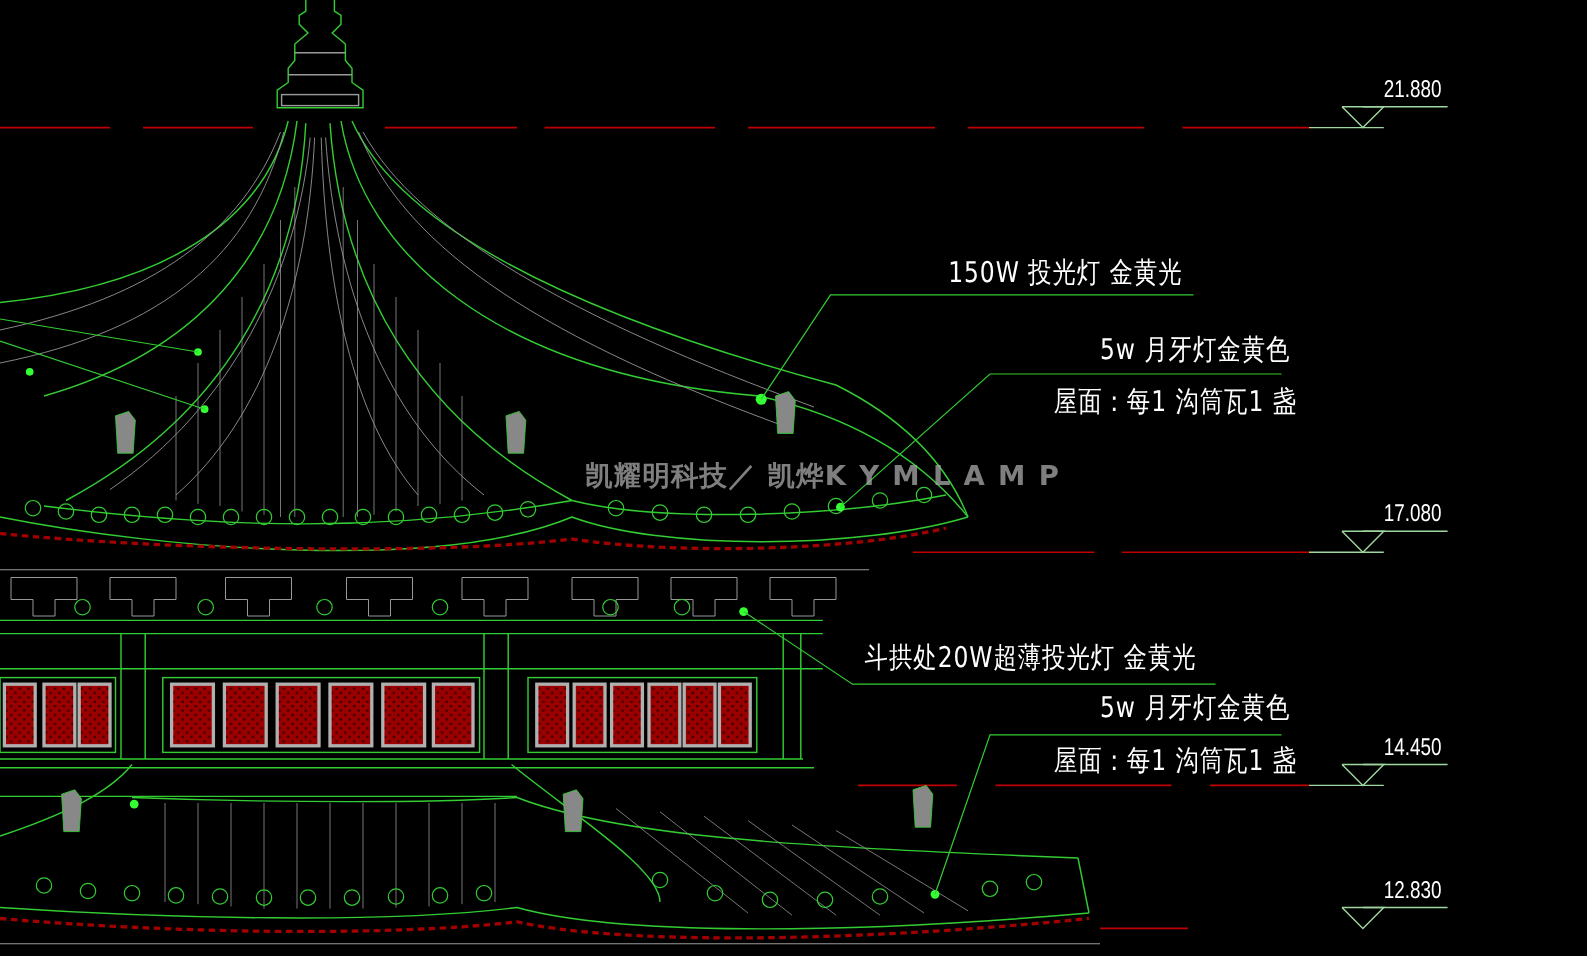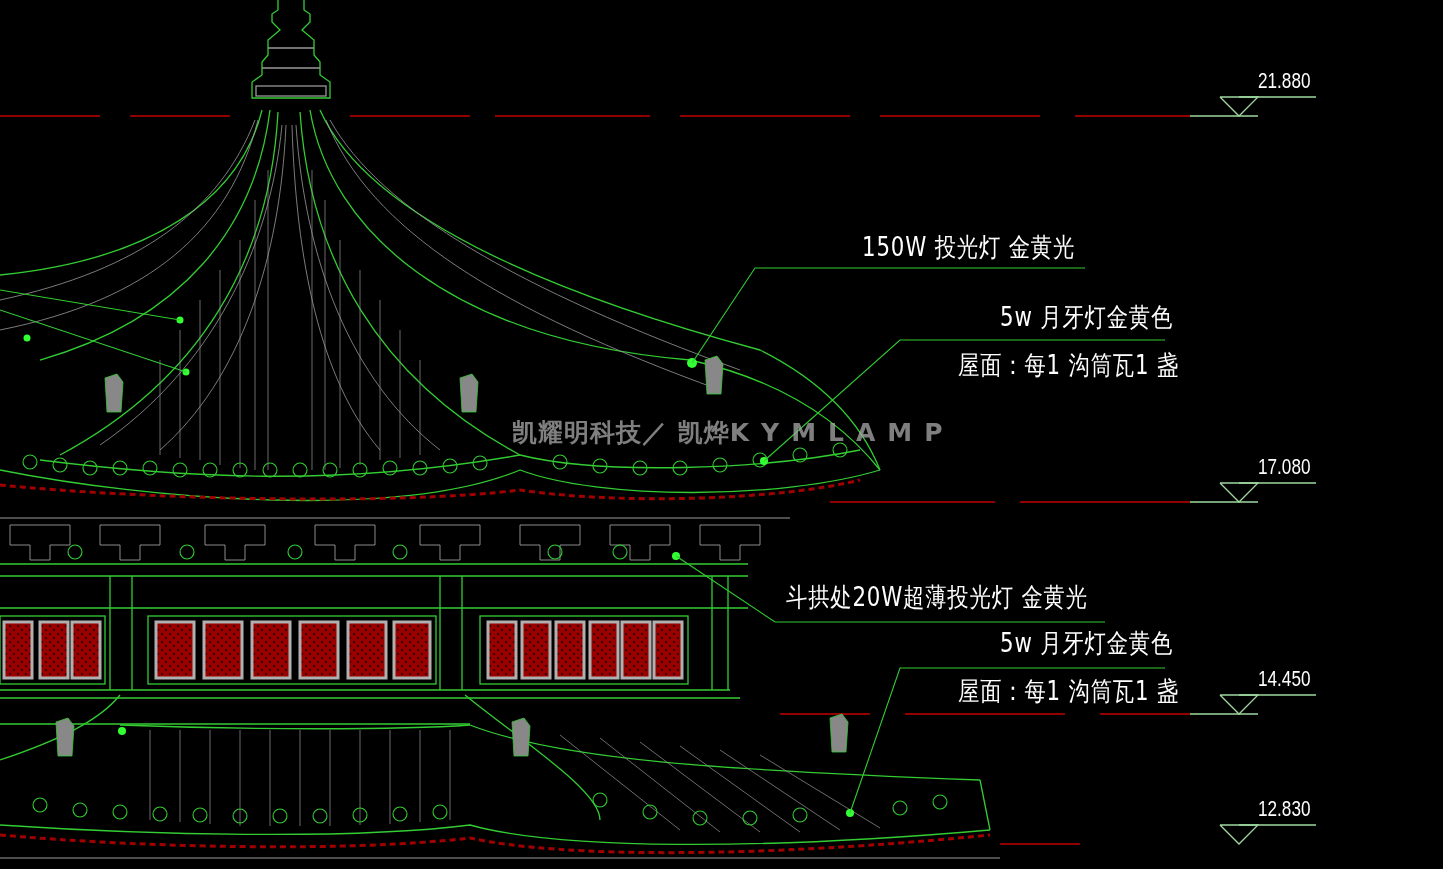--- a/index.html
+++ b/index.html
@@ -1,20 +1,20 @@
 <!DOCTYPE html>
 <html><head>
 <meta charset="utf-8">
 <style>
   html, body { margin:0; padding:0; background:#000; }
   body { width:1443px; height:869px; overflow:hidden; position:relative; font-family:"DejaVu Sans", sans-serif; }
   #canvas { position:absolute; left:0; top:0; width:1443px; height:869px; }
   .lbl { position:absolute; color:#fff; font-family:"DejaVu Sans", sans-serif; font-weight:normal; white-space:nowrap; letter-spacing:1px; transform:scaleX(0.82); transform-origin:left bottom; }
   .elev { position:absolute; color:#fff; font-family:"Liberation Sans Narrow","Liberation Sans", sans-serif; font-size:22px; transform:scaleX(0.78); transform-origin:left bottom; letter-spacing:0px; }
-  .wm { position:absolute; left:512px; top:416px; color:rgba(170,170,170,0.75); font-family:"DejaVu Sans", sans-serif; font-weight:bold; font-size:25px; white-space:nowrap; letter-spacing:1px; }
+  .wm { position:absolute; left:532px; top:416px; color:rgba(170,170,170,0.75); font-family:"DejaVu Sans", sans-serif; font-weight:bold; font-size:25px; white-space:nowrap; letter-spacing:1px; }
   .wm .latin { letter-spacing:12px; }
 </style>
 </head>
 <body>
 
 <svg id="canvas" viewBox="0 0 1443 869" xmlns="http://www.w3.org/2000/svg">
   <defs>
     <pattern id="redHatch" width="8" height="8" patternUnits="userSpaceOnUse">
       <rect width="8" height="8" fill="#9a0000"></rect>
       <circle cx="2" cy="2" r="1.2" fill="#3a0000"></circle>

